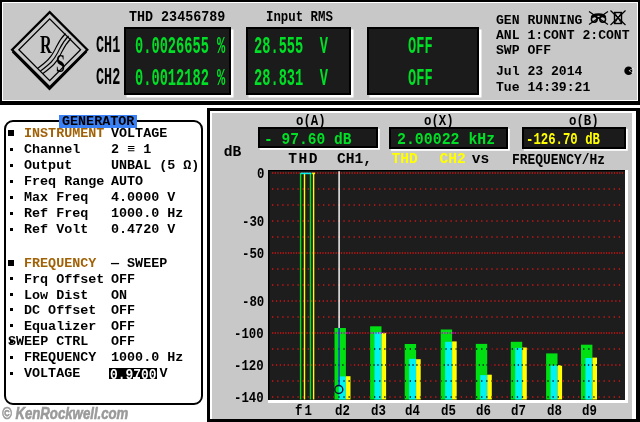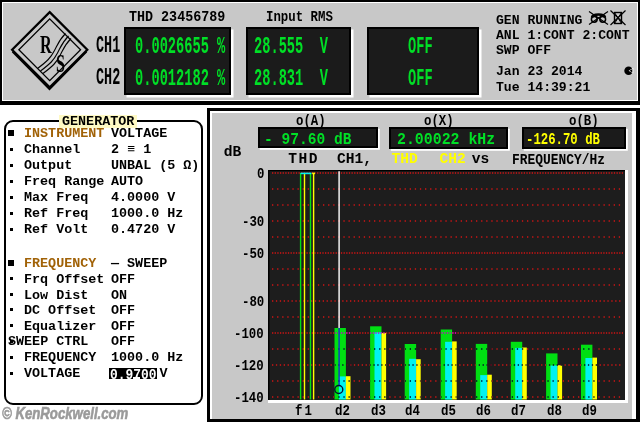--- a/index.html
+++ b/index.html
@@ -37,40 +37,40 @@
 <span style="left:96px;top:66.3px;font-size:24px;color:#000;transform:scaleX(0.56);transform-origin:0 0;">CH2</span>
 <span class="grn" style="left:135px;top:35px">0.0026655 %</span>
 <span class="grn" style="left:135px;top:67px">0.0012182 %</span>
 <span class="grn" style="left:253.6px;top:35px">28.555  V</span>
 <span class="grn" style="left:253.6px;top:67px">28.831  V</span>
 <span class="grn" style="left:407.5px;top:35px">OFF</span>
 <span class="grn" style="left:407.5px;top:67px">OFF</span>
 <span class="t13s" style="left:496px;top:13.5px">GEN RUNNING</span>
 <span class="t13s" style="left:496px;top:29px">ANL 1:CONT 2:CONT</span>
 <span class="t13s" style="left:496px;top:44.2px">SWP OFF</span>
-<span class="t13s" style="left:496px;top:65.2px">Jan 23 2014</span>
+<span class="t13s" style="left:496px;top:65.2px">Jul 23 2014</span>
 <span class="t13s" style="left:496px;top:80.5px">Tue 14:39:21</span>
 <svg width="44" height="18" style="position:absolute;left:587px;top:9px">
 <g stroke="#000" fill="none">
 <path d="M2 2.5 L21 15.5 M21 2.5 L2 15.5" stroke-width="1.2"></path>
 <path d="M5 8.5 C5.5 4.5 17.5 4.5 18 8.5" stroke-width="2.6"></path>
 <circle cx="7.3" cy="10.3" r="2.9" stroke-width="1.5"></circle>
 <circle cx="15.7" cy="10.3" r="2.9" stroke-width="1.5"></circle>
 <path d="M23.5 1.5 L38.5 16 M38.5 1.5 L23.5 16" stroke-width="1.2"></path>
 <rect x="27.5" y="3.5" width="7" height="11" stroke-width="1.4"></rect>
 <path d="M27.5 3.5 L34.5 14.5 M34.5 3.5 L27.5 14.5" stroke-width="1"></path>
 </g>
   </svg>
 <svg width="10" height="10" style="position:absolute;left:623.5px;top:66px">
 <circle cx="4.6" cy="4.7" r="4.3" fill="#000"></circle>
 <path d="M4.6 4.7 L9.3 1.8 L9.3 7.6 z" fill="#fff"></path>
 <path d="M5.5 4.7 L8.3 3 L8.3 6.4 z" fill="#000"></path>
 </svg>
 <div style="position:absolute;left:4px;top:120px;width:199px;height:285px;border:2px solid #000;border-radius:9px"></div>
-<span class="t13" style="left:62px;top:115px;background:#fef9c3;padding:0 3px;margin-left:-3px">GENERATOR</span>
+<span class="t13" style="left:62px;top:115px;background:#3b82f6;padding:0 3px;margin-left:-3px">GENERATOR</span>
 <span style="left:8px;top:130px;width:6px;height:6px;background:#000"></span>
 <span class="t13" style="left:24px;top:127.0px"><span style="position:static" class="blue">INSTRUMENT</span></span>
 <span class="t13" style="left:111px;top:127.0px">VOLTAGE</span>
 <span style="left:10px;top:148px;width:3px;height:3px;background:#000"></span>
 <span class="t13" style="left:24px;top:143.0px"><span style="position:static">Channel</span></span>
 <span class="t13" style="left:111px;top:143.0px">2 ≡ 1</span>
 <span style="left:10px;top:164px;width:3px;height:3px;background:#000"></span>
 <span class="t13" style="left:24px;top:159.0px"><span style="position:static">Output</span></span>
 <span class="t13" style="left:111px;top:159.0px">UNBAL (5 Ω)</span>
 <span style="left:10px;top:180px;width:3px;height:3px;background:#000"></span>

